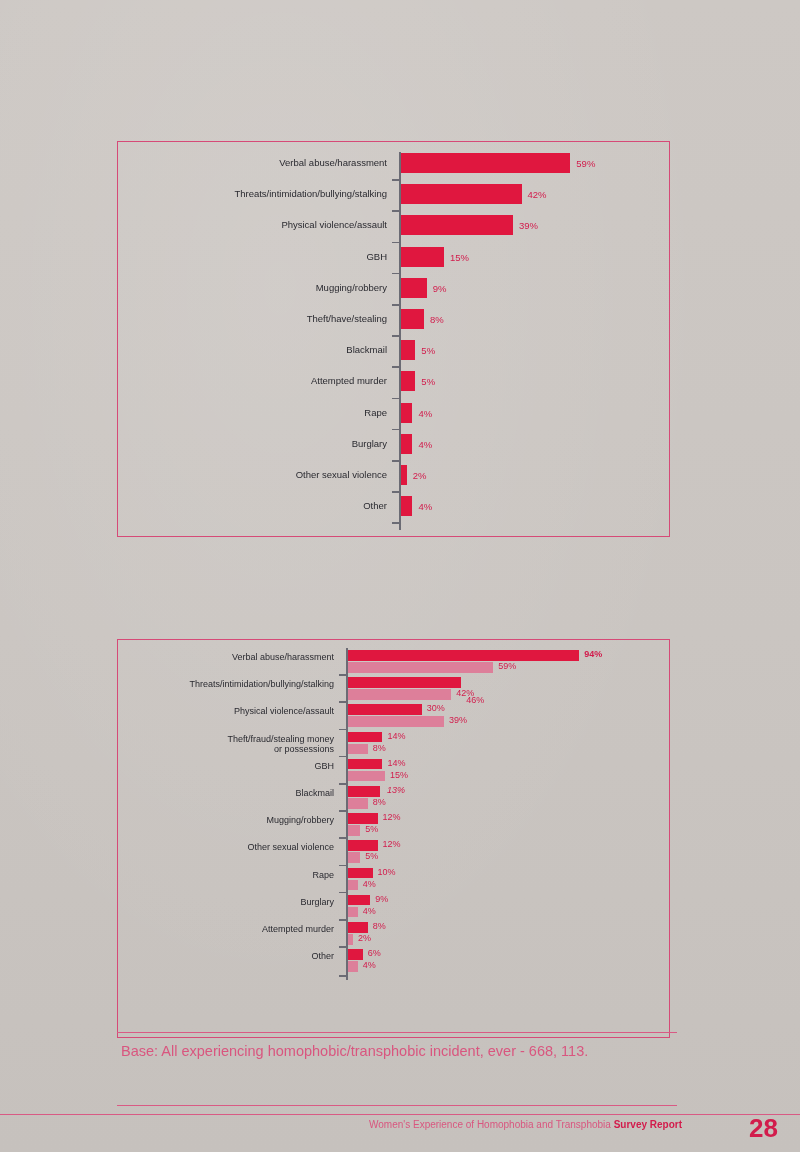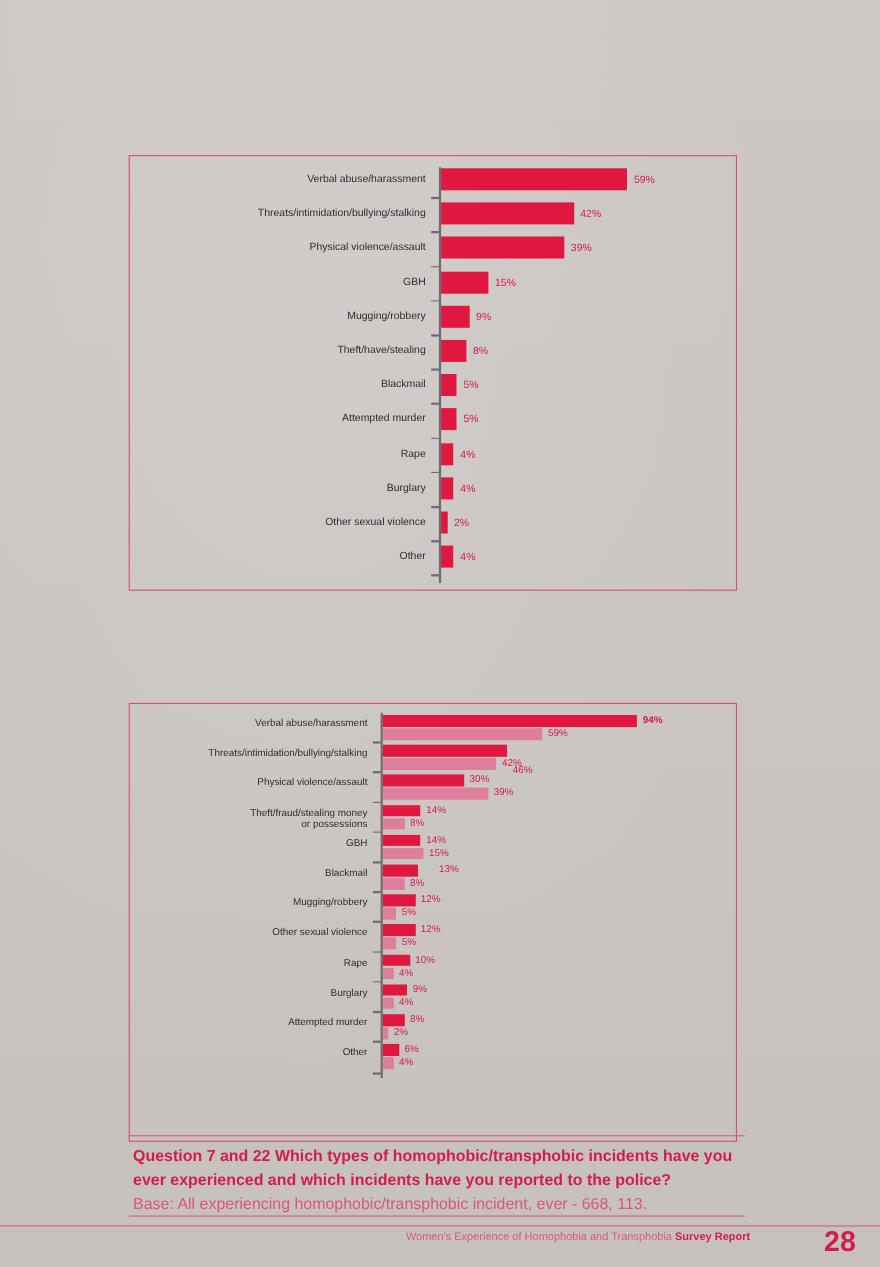--- a/index.html
+++ b/index.html
@@ -236,21 +236,21 @@
         <div class="bar-value" style="left: 254.68px; top: 102.6px;">8%</div>
         <div class="tick" style="left: 221px; top: 115.8px;"></div>
         <div class="row-label" style="left: 0px; top: 120.8px; width: 216px;">GBH</div>
         <div class="bar" style="left: 230px; top: 118.8px; width: 34.44px; height: 10.5px; background: rgb(224, 23, 63);"></div>
         <div class="bar-value" style="left: 269.44px; top: 117.8px;">14%</div>
         <div class="bar light" style="left: 230px; top: 130.8px; width: 36.9px; height: 10.5px; background: rgb(221, 127, 154);"></div>
         <div class="bar-value" style="left: 271.9px; top: 129.8px;">15%</div>
         <div class="tick" style="left: 221px; top: 143px;"></div>
         <div class="row-label" style="left: 0px; top: 148px; width: 216px;">Blackmail</div>
         <div class="bar" style="left: 230px; top: 146px; width: 31.98px; height: 10.5px; background: rgb(224, 23, 63);"></div>
-        <div class="bar-value" style="left: 281px; top: 145px;">13%</div>
+        <div class="bar-value" style="left: 269px; top: 145px; font-style: italic;">13%</div>
         <div class="bar light" style="left: 230px; top: 158px; width: 19.68px; height: 10.5px; background: rgb(221, 127, 154);"></div>
         <div class="bar-value" style="left: 254.68px; top: 157px;">8%</div>
         <div class="tick" style="left: 221px; top: 170.2px;"></div>
         <div class="row-label" style="left: 0px; top: 175.2px; width: 216px;">Mugging/robbery</div>
         <div class="bar" style="left: 230px; top: 173.2px; width: 29.52px; height: 10.5px; background: rgb(224, 23, 63);"></div>
         <div class="bar-value" style="left: 264.52px; top: 172.2px;">12%</div>
         <div class="bar light" style="left: 230px; top: 185.2px; width: 12.3px; height: 10.5px; background: rgb(221, 127, 154);"></div>
         <div class="bar-value" style="left: 247.3px; top: 184.2px;">5%</div>
         <div class="tick" style="left: 221px; top: 197.4px;"></div>
         <div class="row-label" style="left: 0px; top: 202.4px; width: 216px;">Other sexual violence</div>
@@ -280,21 +280,20 @@
         <div class="row-label" style="left: 0px; top: 311.2px; width: 216px;">Other</div>
         <div class="bar" style="left: 230px; top: 309.2px; width: 14.76px; height: 10.5px; background: rgb(224, 23, 63);"></div>
         <div class="bar-value" style="left: 249.76px; top: 308.2px;">6%</div>
         <div class="bar light" style="left: 230px; top: 321.2px; width: 9.84px; height: 10.5px; background: rgb(221, 127, 154);"></div>
         <div class="bar-value" style="left: 244.84px; top: 320.2px;">4%</div>
         <div class="tick" style="left: 221px; top: 335.4px;"></div>
       </div>
   </div>
 
   <div class="caption" id="caption-2">
-    <p><span class="q-strong">Question 7 and 22  Which types of homophobic/transphobic incidents have you ever experienced and which incidents have you reported to the police?</span></p>
     <p><span class="q-base">Base: All experiencing homophobic/transphobic incident, ever - 668, 113.</span></p>
   </div>
 
   <div class="footer-rule" id="footer-rule-top"></div>
   <div class="footer">
     <div class="footer-title"><span>Women's Experience of Homophobia and Transphobia </span><b>Survey Report</b></div>
     <div class="footer-page">28</div>
   </div>
 
 </div>

